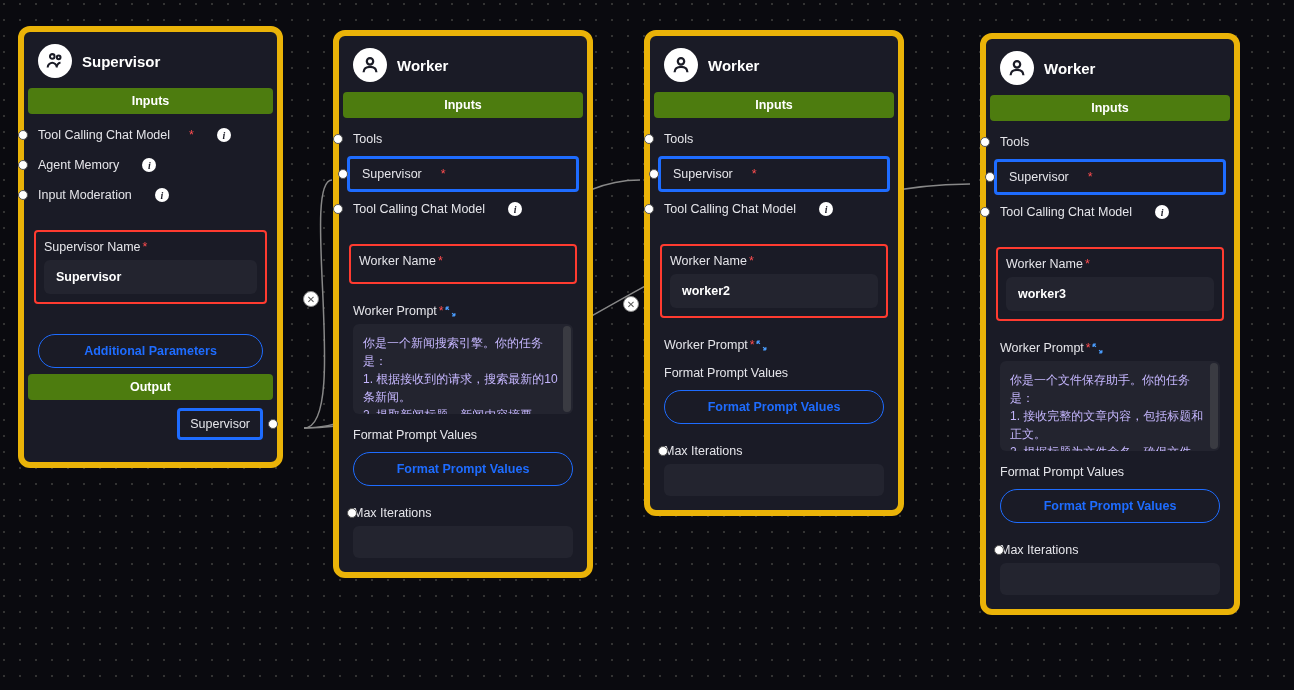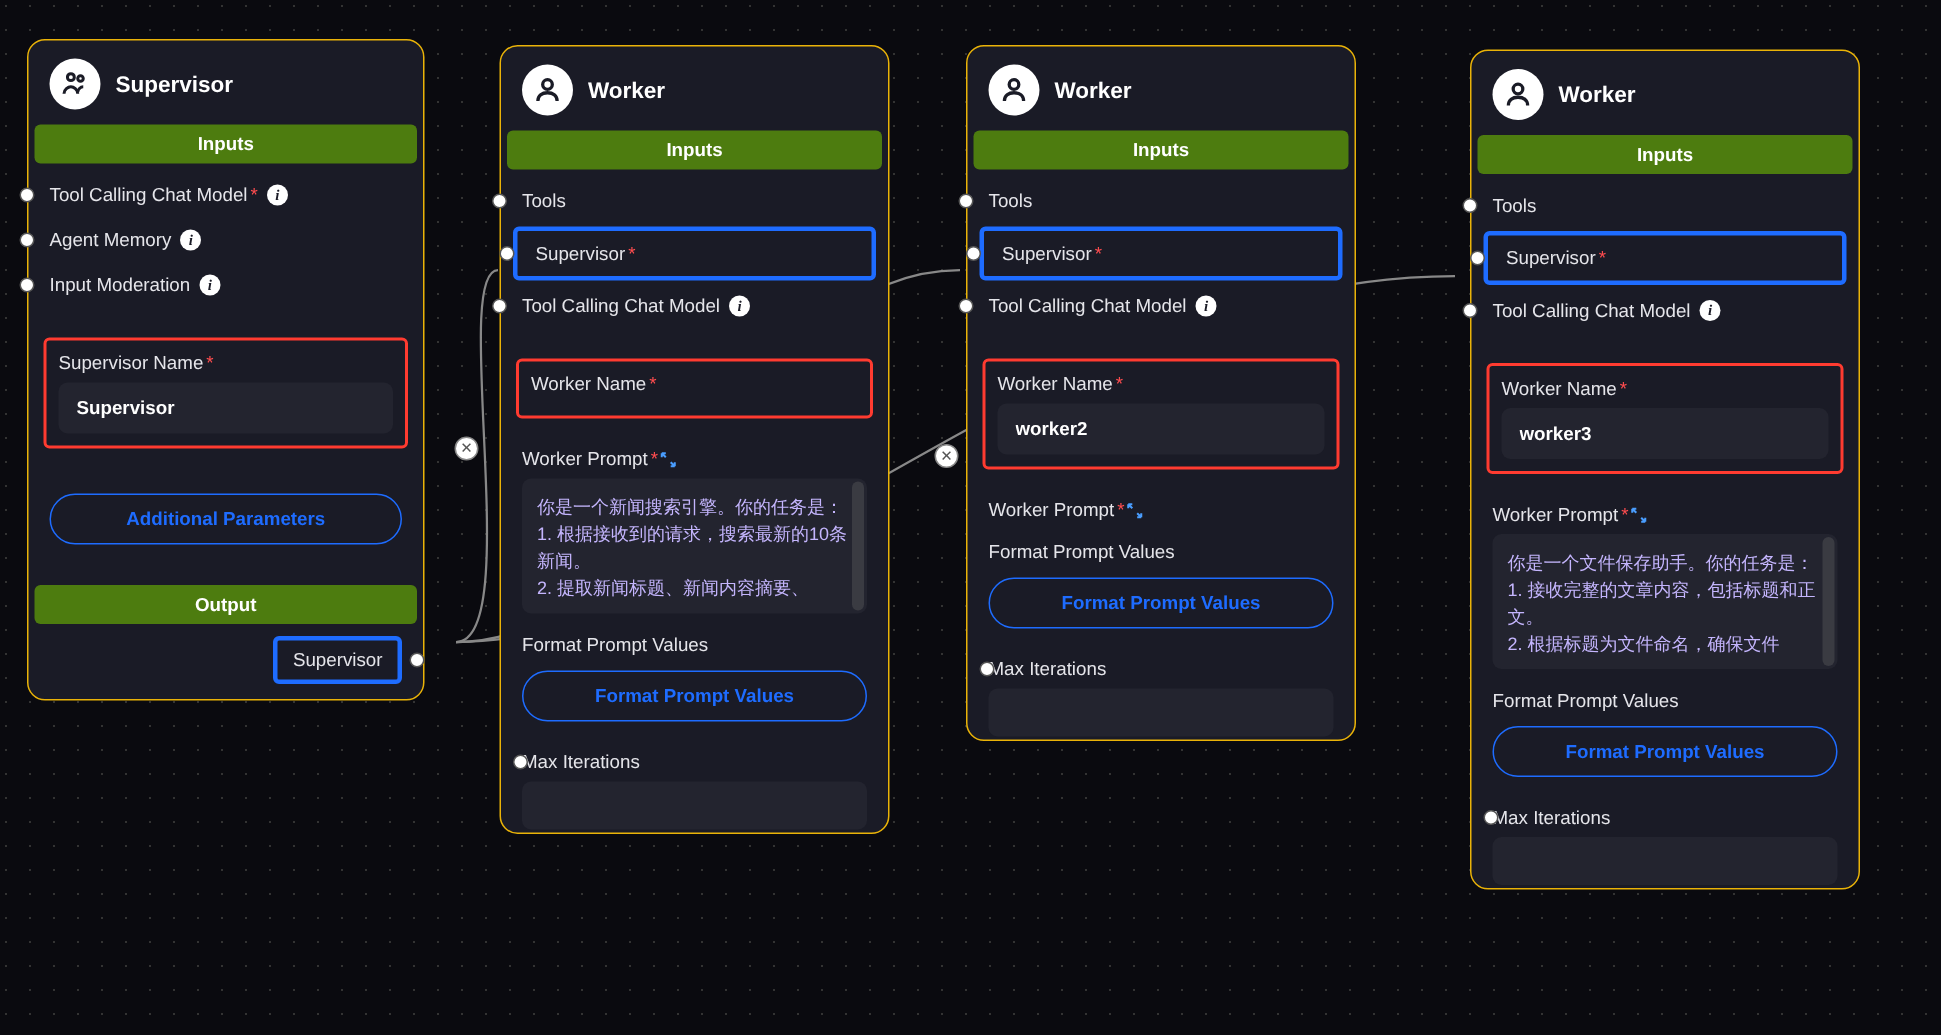--- a/index.html
+++ b/index.html
@@ -16,24 +16,24 @@
     background-position: -4px -4px;
   }
   .canvas {
     position: relative;
     width: 100%;
     height: 100%;
   }
   .node {
     position: absolute;
     background: #1a1b26;
-    border: 1px solid #eab308;
+    border: 6px solid #eab308;
     border-radius: 12px;
     width: 265px;
-    padding: 0 0 2px 0;
+    padding: 0 0 14px 0;
   }
   .node.worker { width: 260px; }
   .node-header {
     display: flex;
     align-items: center;
     gap: 10px;
     padding: 12px 14px 10px 14px;
   }
   .node-icon {
     width: 34px;
@@ -59,21 +59,21 @@
     padding: 6px 0;
     color: #fff;
     margin: 0 4px;
     border-radius: 4px;
   }
   .inputs-list { padding: 6px 0 0 0; }
   .input-row {
     position: relative;
     display: flex;
     align-items: center;
-    gap: 0;
+    gap: 17px;
     padding: 8px 14px 8px 14px;
     font-size: 12.5px;
     color: #e5e5ea;
     font-weight: 500;
   }
   .input-row .port {
     position: absolute;
     left: -6px;
     top: 50%;
     transform: translateY(-50%);
@@ -297,21 +297,21 @@
       </div>
     </div>
     <div class="field-block hl-red">
       <div class="field-label">
           <span>Supervisor Name</span>
           <span class="req">*</span>
         </div>
       <input class="field-input" value="Supervisor" style="">
     </div>
     <button class="pill-btn">Additional Parameters</button>
-    <div class="section-bar" style="margin-top:21px">Output</div>
+    <div class="section-bar" style="margin-top:0">Output</div>
     <div class="output-row">
       <span class="out-hl">
         <span>Supervisor</span>
         <span class="port right" style="right:-18px"></span>
       </span>
     </div>
   </div>
 
   <div class="del-btn" style="left:303px; top:291px;">✕</div>
   <div class="del-btn" style="left:623px; top:296px;">✕</div>

